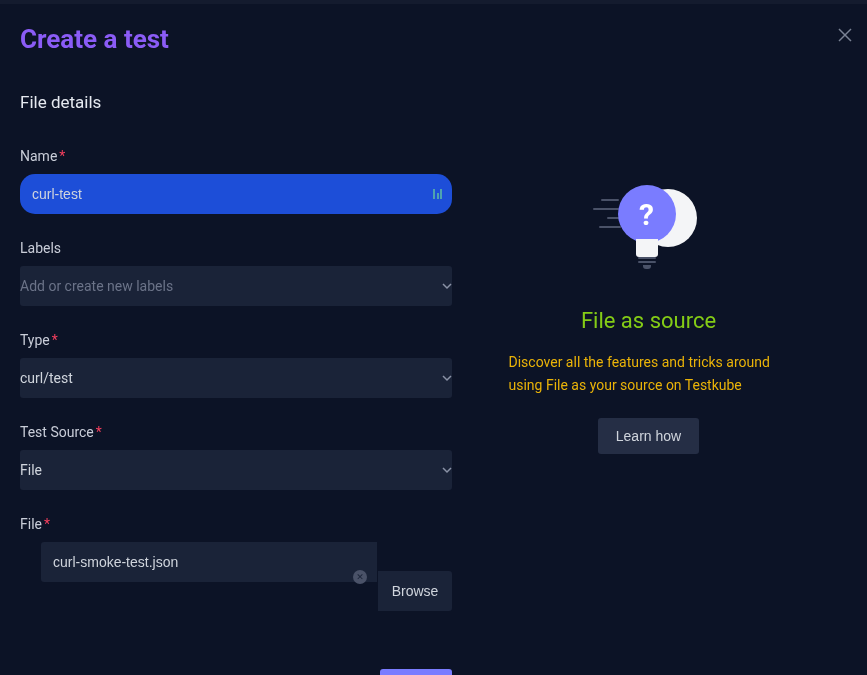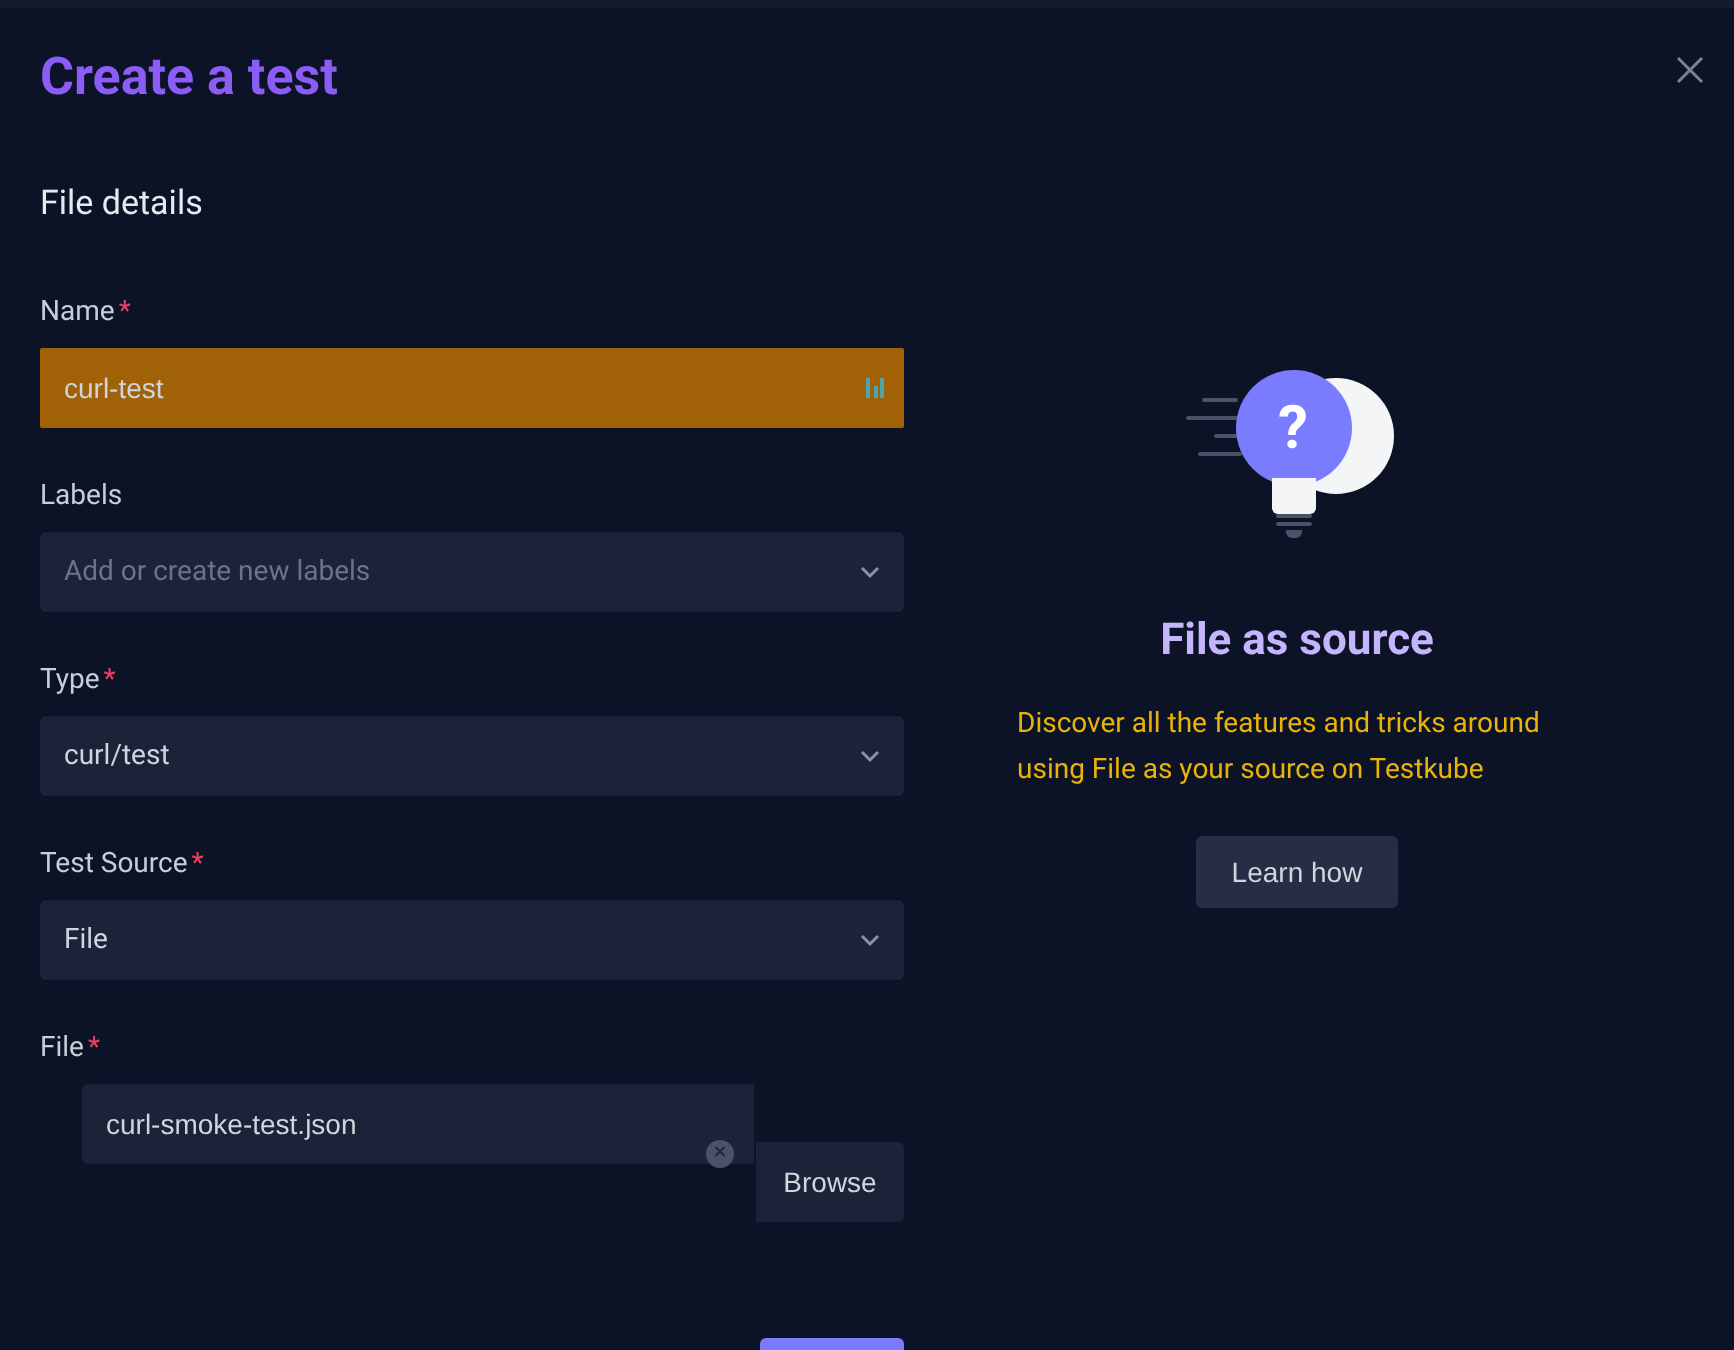--- a/index.html
+++ b/index.html
@@ -67,38 +67,38 @@
       color: #f43f5e;
       margin-left: 2px;
     }
     .input-wrapper {
       position: relative;
       width: 432px;
     }
     .text-input {
       width: 100%;
       height: 40px;
-      background: #a16207;
-      border: none;
-      border-radius: 1px;
+      background: #1d4ed8;
+      border: none;
+      border-radius: 15px;
       padding: 0 12px;
       color: #d0d5dd;
       font-size: 14px;
       outline: none;
     }
     .text-input::placeholder {
       color: #6b7388;
     }
     .select-input {
       width: 100%;
       height: 40px;
       background: #1a2338;
       border: none;
       border-radius: 3px;
-      padding: 0 12px;
+      padding: 0 0;
       color: #d0d5dd;
       font-size: 14px;
       display: flex;
       align-items: center;
       justify-content: space-between;
       cursor: pointer;
     }
     .select-placeholder {
       color: #6b7388;
     }
@@ -184,22 +184,22 @@
       color: #fff;
       font-size: 14px;
       font-weight: 500;
       cursor: pointer;
       margin-top: 32px;
       margin-left: 360px;
       text-align: center;
     }
     .right-title {
       font-size: 22px;
-      font-weight: 700;
-      color: #c4b5fd;
+      font-weight: 400;
+      color: #84cc16;
       margin-top: 28px;
       margin-bottom: 18px;
     }
     .right-description {
       font-size: 14px;
       color: #eab308;
       line-height: 1.6;
       margin-bottom: 22px;
       max-width: 280px;
     }

